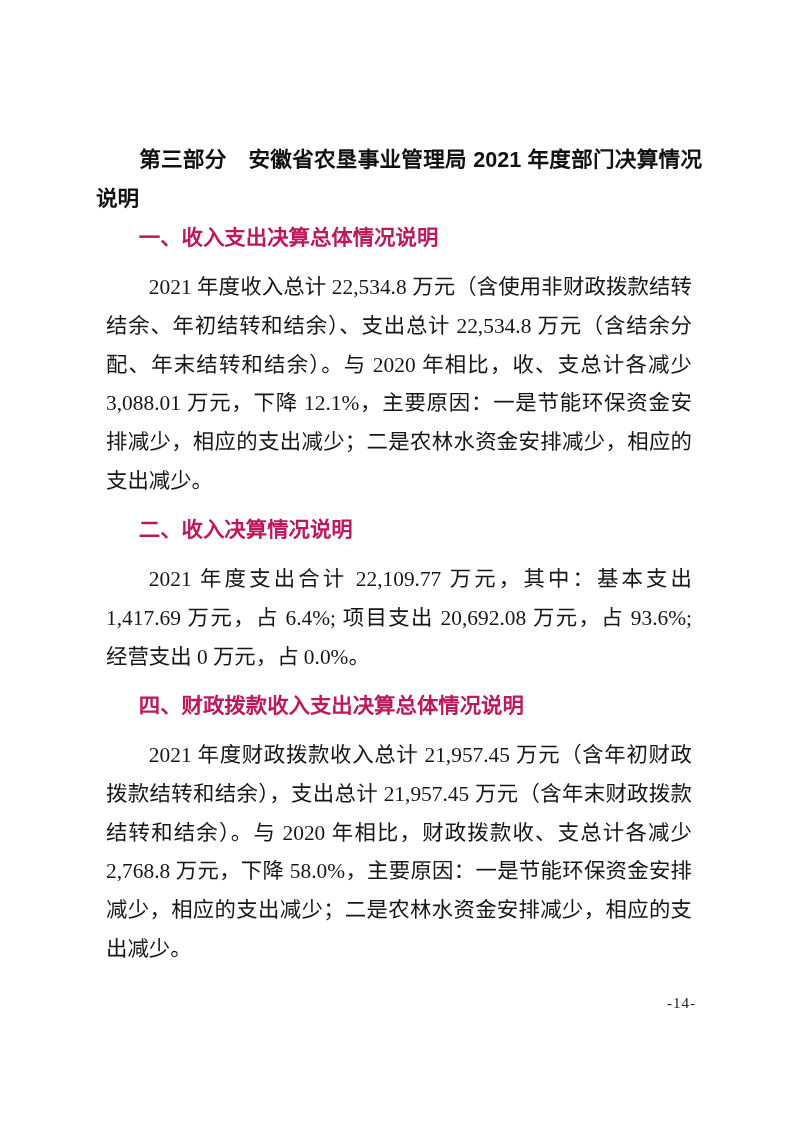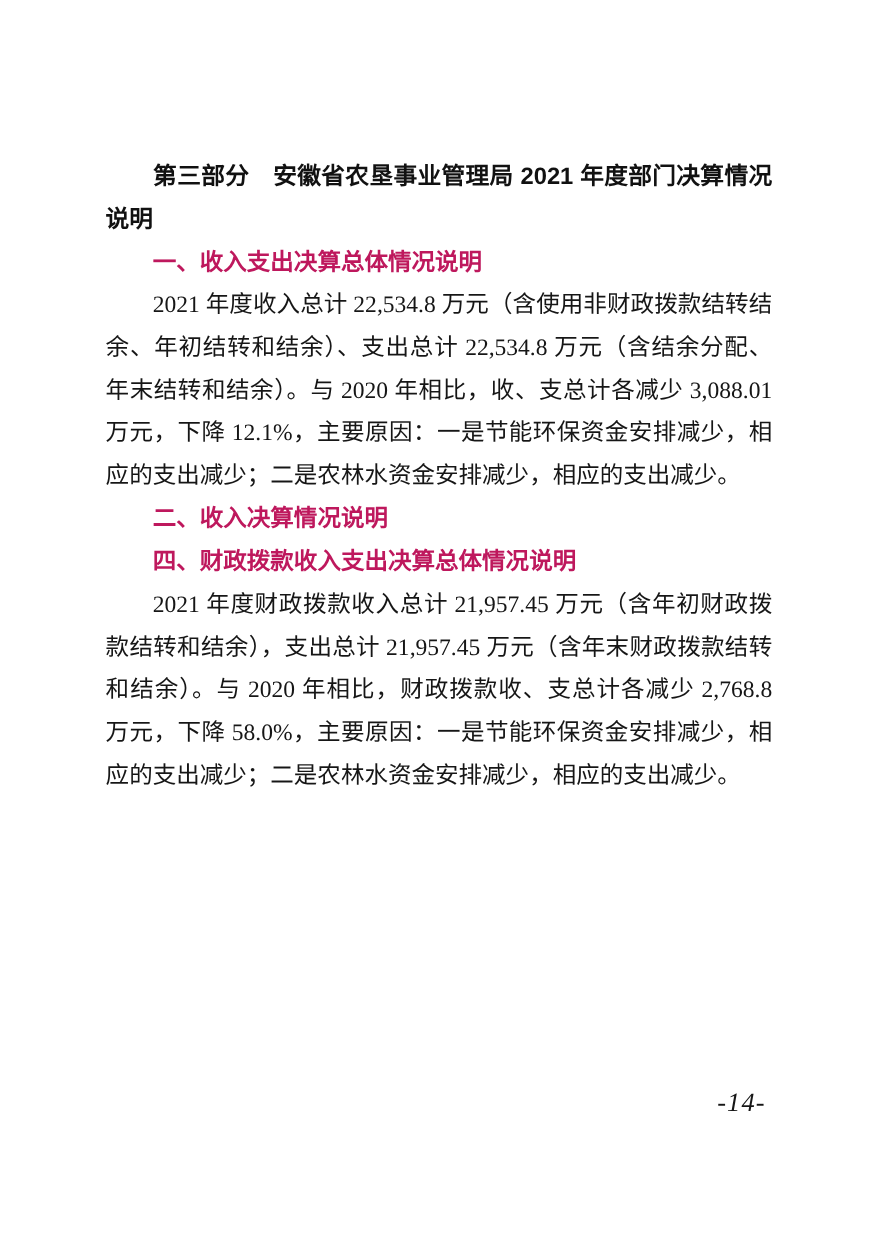--- a/index.html
+++ b/index.html
@@ -39,47 +39,47 @@
   .sec-heading {
     margin: 0;
     font-family: "Liberation Sans", "DejaVu Sans", sans-serif;
     font-weight: 700;
     font-size: 21.4px;
     line-height: 38.9px;
     text-indent: 2em;
     color: #be185d;
   }
   .para {
-    margin: 0;
+    margin: 10px;
     text-indent: 2em;
     text-align: justify;
   }
   .page-number {
     position: absolute;
     top: 991px;
     right: 98px;
     font-family: "Liberation Serif", "DejaVu Serif", serif;
-    font-size: 24px;
+    font-size: 15px;
     line-height: 24px;
     color: #161616;
     letter-spacing: 1px;
-    font-style: italic;
   }
 </style>
 </head>
 <body>
 
 <div class="page">
   <div class="content">
     <h1 class="doc-title">第三部分　安徽省农垦事业管理局 2021 年度部门决算情况说明</h1>
 
     <h2 class="sec-heading">一、收入支出决算总体情况说明</h2>
     <p class="para">2021 年度收入总计 22,534.8 万元（含使用非财政拨款结转结余、年初结转和结余）、支出总计 22,534.8 万元（含结余分配、年末结转和结余）。与 2020 年相比，收、支总计各减少 3,088.01 万元，下降 12.1%，主要原因：一是节能环保资金安排减少，相应的支出减少；二是农林水资金安排减少，相应的支出减少。</p>
 
     <h2 class="sec-heading">二、收入决算情况说明</h2>
 
+    <p class="para">2021 年度支出合计 22,109.77 万元，其中：基本支出 1,417.69 万元，占 6.4%; 项目支出 20,692.08 万元，占 93.6%; 经营支出 0 万元，占 0.0%。</p>
 
     <h2 class="sec-heading">四、财政拨款收入支出决算总体情况说明</h2>
     <p class="para">2021 年度财政拨款收入总计 21,957.45 万元（含年初财政拨款结转和结余），支出总计 21,957.45 万元（含年末财政拨款结转和结余）。与 2020 年相比，财政拨款收、支总计各减少 2,768.8 万元，下降 58.0%，主要原因：一是节能环保资金安排减少，相应的支出减少；二是农林水资金安排减少，相应的支出减少。</p>
   </div>
 
   <div class="page-number">-14-</div>
 </div>
 
 </body></html>

